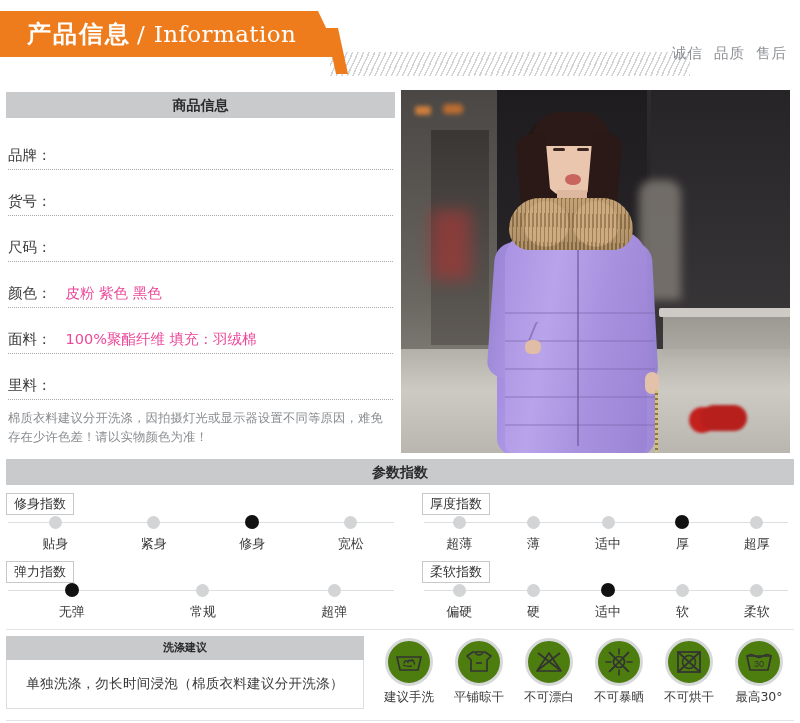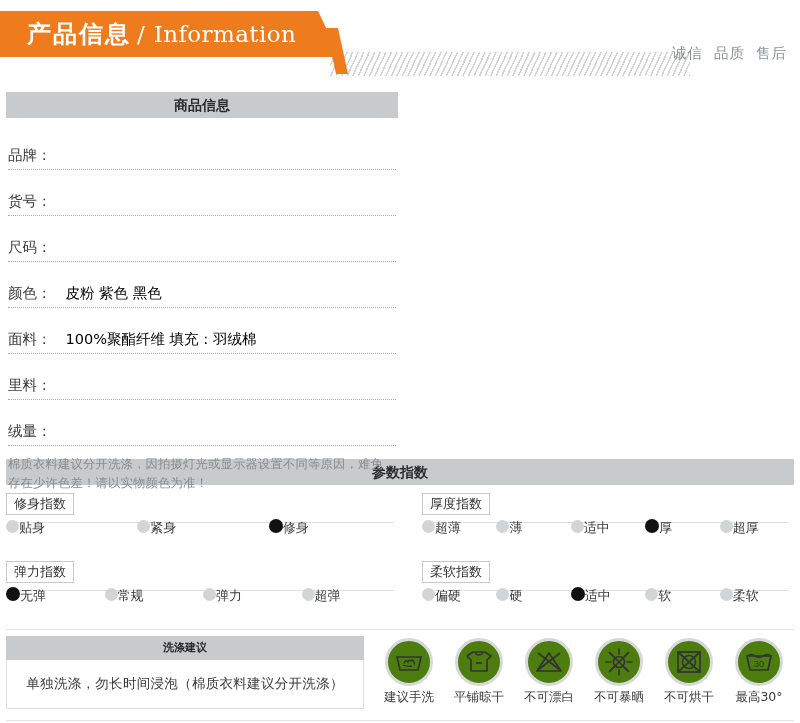--- a/index.html
+++ b/index.html
@@ -52,37 +52,37 @@
     font-family:"DejaVu Serif","Liberation Serif", serif; letter-spacing:.4px;
   }
   .hdr-right {
     position:absolute; right:13px; top:44px;
     font-size:14.5px; color:#8d9195; letter-spacing:1px;
     display:flex; gap:11px;
   }
   .hdr-right span { white-space:nowrap; }
 
   
-  .top-area { position:relative; width:790px; height:368px; display:flex;flex-direction:column; }
+  .top-area { position:relative; width:790px; height:368px; display:flex; }
 
   
   .info-col { width:404px; position:relative; padding:0; }
   .info-title {
     height:26px; background:#c8cacc; color:#2b2b2b;
     font-size:14px; font-weight:bold; text-align:center; line-height:26px;
     margin:4px 6px 0 6px;
   }
   .info-rows { padding:0 8px 0 8px; margin-top:6px; }
   .info-row {
     position:relative; height:46px;
     border-bottom:1px dotted #a8abad;
     display:flex; align-items:flex-end; padding-bottom:4px;
   }
   .info-label { font-size:14.5px; color:#3a3a3a; white-space:nowrap; }
-  .info-value { font-size:14.5px; color:#000000; margin-left:14px; white-space:nowrap; }
+  .info-value { font-size:14.5px; color:#ec4899; margin-left:14px; white-space:nowrap; }
   .disclaimer {
     margin:9px 10px 0 8px; font-size:12.3px; color:#8a8d90;
     line-height:1.55; letter-spacing:.2px;
   }
 
   
   .photo-col { width:392px; height:363px; position:relative; overflow:hidden;
                margin-top:2px; background:#2b2b2e; }
   .ph-bg { position:absolute; inset:0; background:
       linear-gradient(180deg,#2e2c2e 0%, #211f22 45%, #3b383a 72%, #8e8b86 100%); }
@@ -189,21 +189,21 @@
   .idx-label {
     display:inline-block; border:1px solid #c7c9cb; background:#fff;
     font-size:13px; color:#333; padding:3px 7px 4px 7px; line-height:1;
     position:relative; z-index:3;
   }
   .idx-track { position:relative; height:42px; margin-top:-2px; }
   .idx-line {
     position:absolute; left:2px; right:6px; top:9px; height:1px; background:#dcdee0;
   }
   .idx-dots { position:absolute; left:0; right:0; top:0; display:flex; }
-  .idx-item { flex:1; display:flex; flex-direction:row; align-items:center;text-align:center; }
+  .idx-item { flex:1; display:flex; flex-direction:column; align-items:center;text-align:center; }
   .dot { width:13px; height:13px; border-radius:50%; background:#d2d4d6;
          position:relative; z-index:2; margin-top:3px; }
   .dot.on { background:#111111; width:14px; height:14px; margin-top:2px; }
   .dot-lbl { font-size:13px; color:#3a3a3a; margin-top:6px; white-space:nowrap; }
 
   
   .wash-wrap { display:flex; padding:0 6px; margin-top:6px; }
   .wash-left { width:358px; }
   .wash-title {
     height:24px; background:#c8cacc; color:#2b2b2b;
@@ -267,24 +267,20 @@
         <div class="info-row">
           <span class="info-label">颜色：</span>
           <span class="info-value">皮粉 紫色 黑色</span>
         </div>
         <div class="info-row">
           <span class="info-label">面料：</span>
           <span class="info-value">100%聚酯纤维  填充：羽绒棉</span>
         </div>
         <div class="info-row">
           <span class="info-label">里料：</span>
-          <span class="info-value"></span>
-        </div>
-        <div class="info-row">
-          <span class="info-label">绒量：</span>
           <span class="info-value"></span>
         </div>
       </div>
       <div class="disclaimer">棉质衣料建议分开洗涤，因拍摄灯光或显示器设置不同等原因，难免存在少许色差！请以实物颜色为准！</div>
     </div>
 
     <div class="photo-col">
       <div class="ph-bg"></div>
       <div class="ph-wall-left"></div>
       <div class="ph-door"></div>
@@ -340,40 +336,40 @@
               <div class="dot-lbl">贴身</div>
             </div>
             <div class="idx-item">
               <div class="dot"></div>
               <div class="dot-lbl">紧身</div>
             </div>
             <div class="idx-item">
               <div class="dot on"></div>
               <div class="dot-lbl">修身</div>
             </div>
+            <div class="idx-item">
+              <div class="dot"></div>
+              <div class="dot-lbl">宽松</div>
+            </div>
           </div>
         </div>
       </div>
 
       <div class="idx-block">
         <span class="idx-label">弹力指数</span>
         <div class="idx-track">
           <div class="idx-line"></div>
           <div class="idx-dots">
             <div class="idx-item">
               <div class="dot on"></div>
               <div class="dot-lbl">无弹</div>
             </div>
             <div class="idx-item">
               <div class="dot"></div>
               <div class="dot-lbl">常规</div>
-            </div>
-            <div class="idx-item">
-              <div class="dot"></div>
-              <div class="dot-lbl">弹力</div>
             </div>
             <div class="idx-item">
               <div class="dot"></div>
               <div class="dot-lbl">超弹</div>
             </div>
           </div>
         </div>
       </div>
     </div>
 

